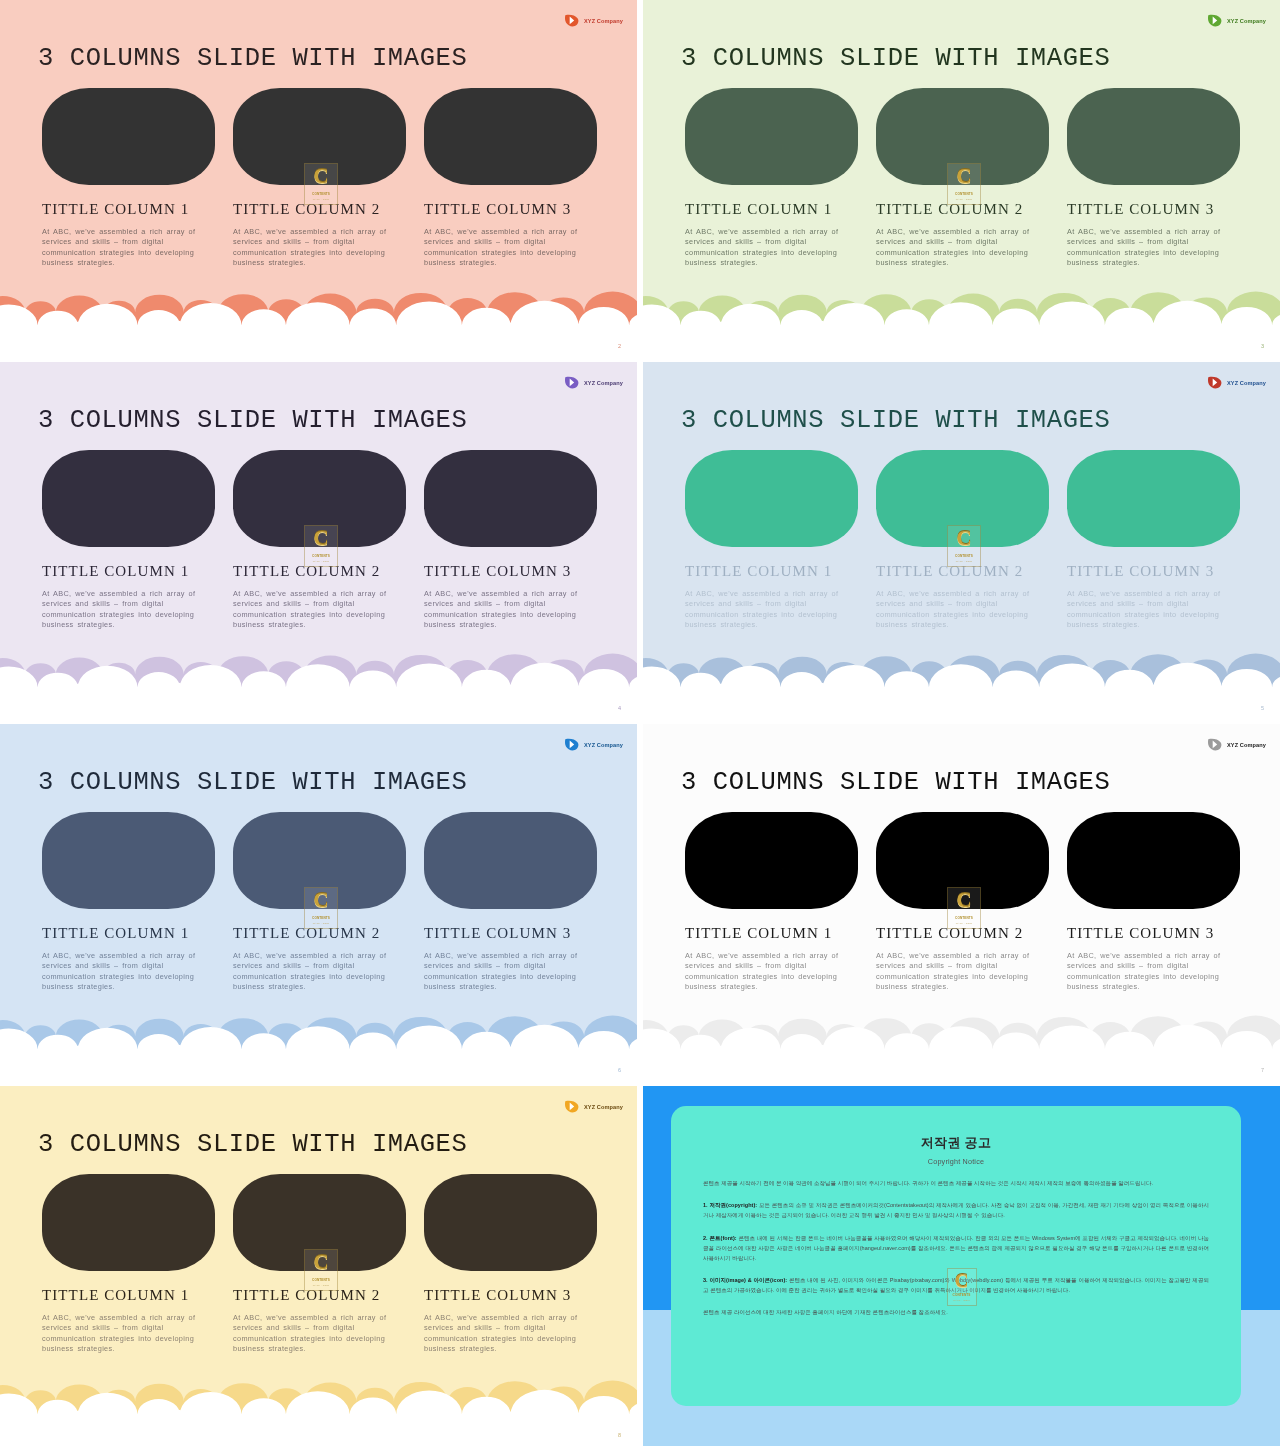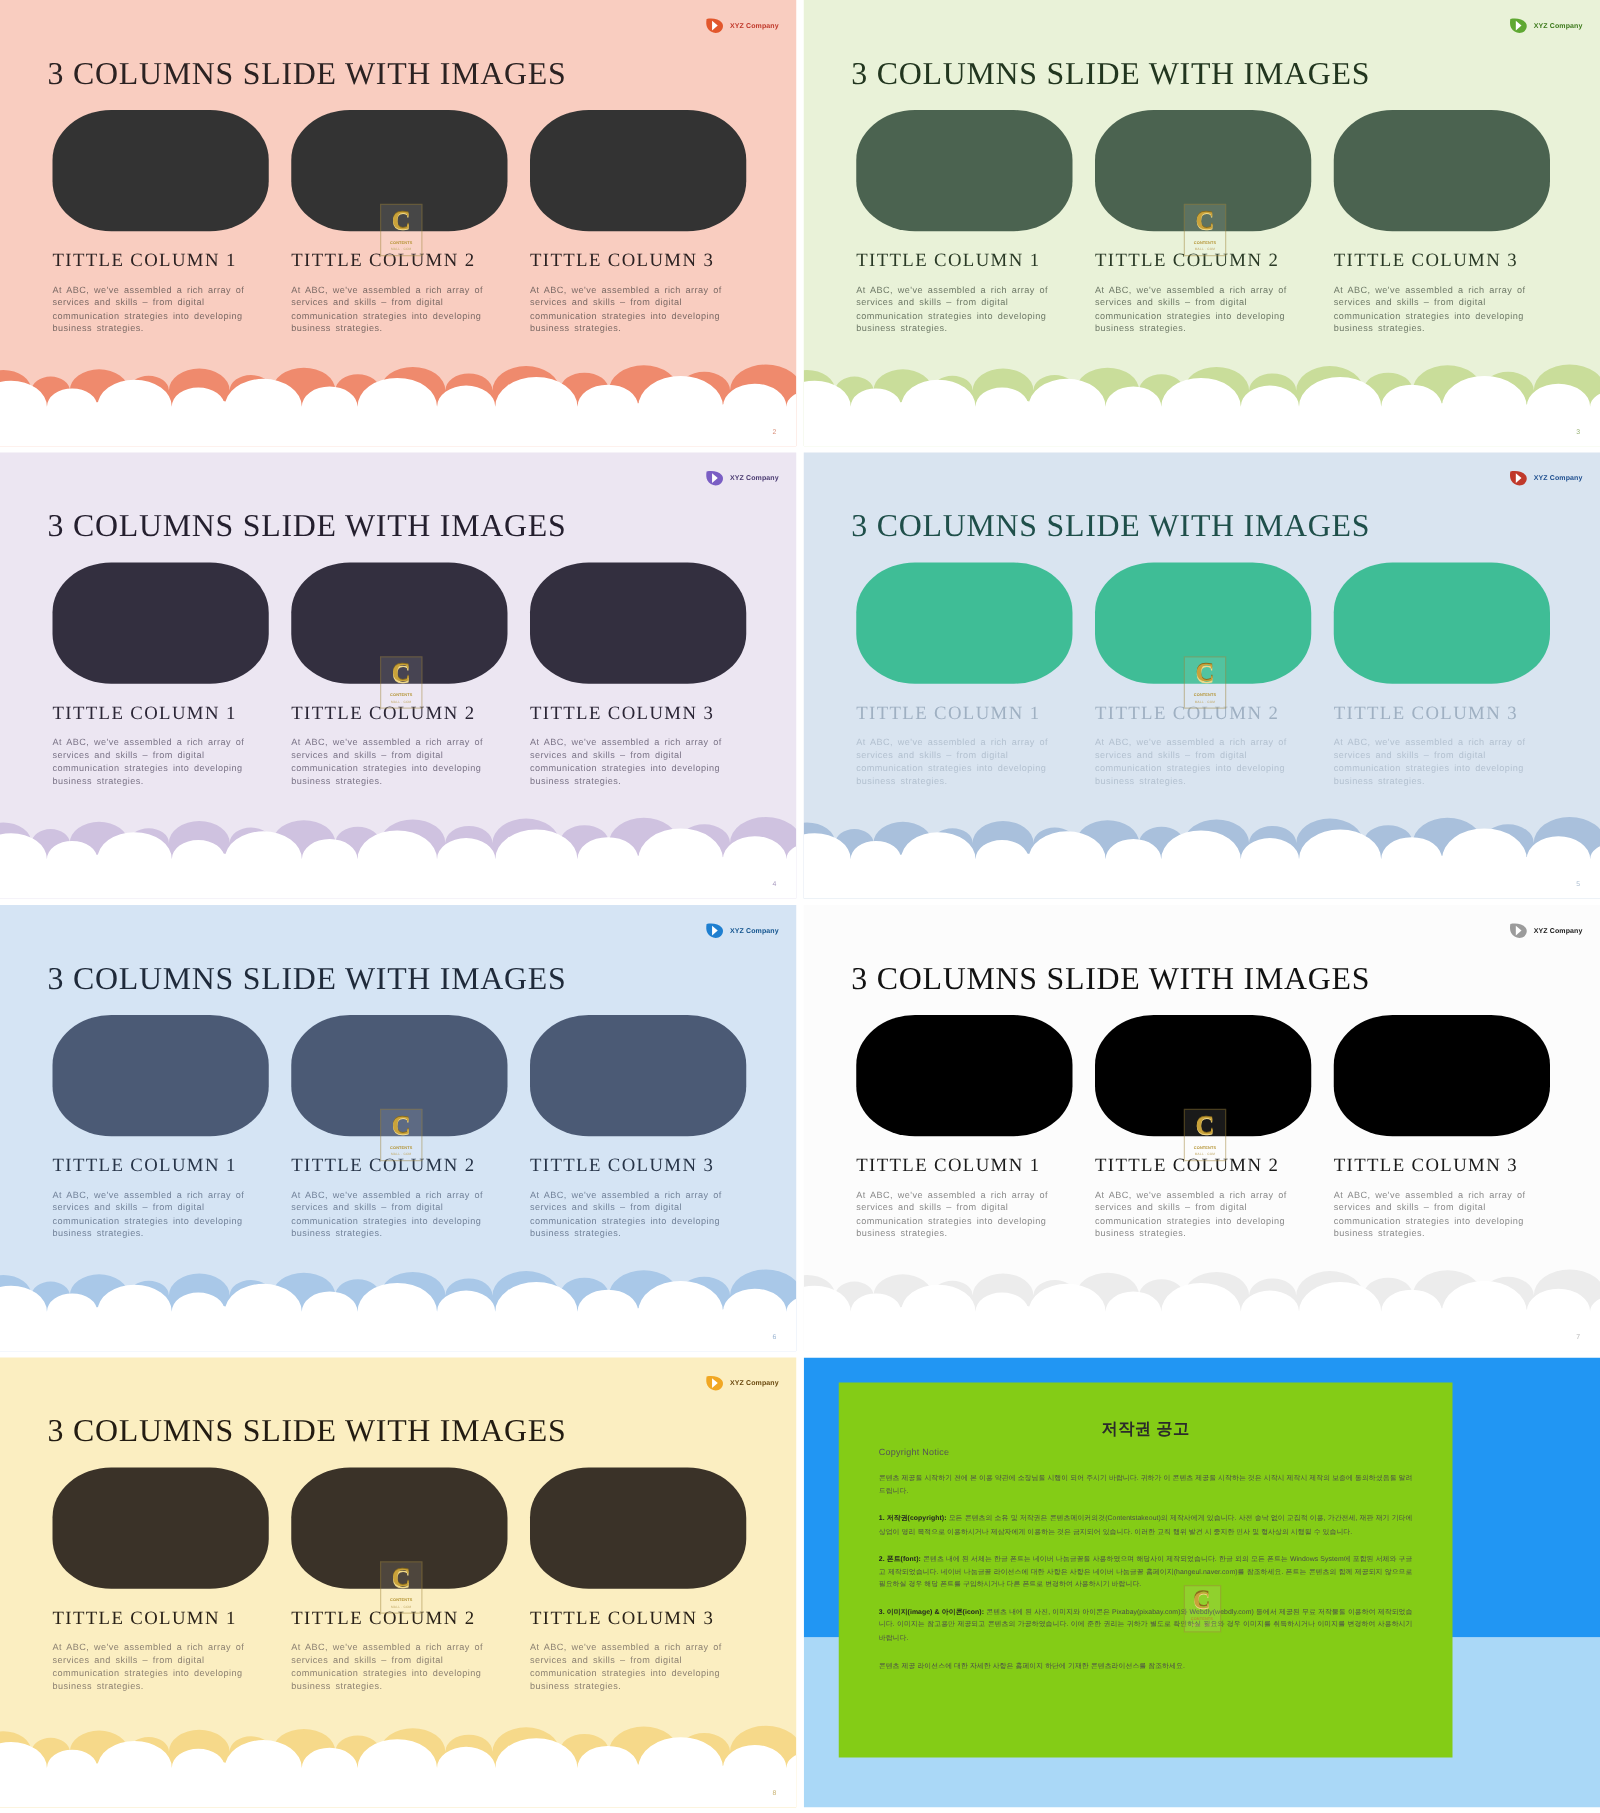--- a/index.html
+++ b/index.html
@@ -42,21 +42,21 @@
   .logo-text {
     font-size: 5.6px;
     font-weight: bold;
     letter-spacing: .1px;
     white-space: nowrap;
   }
 
   .slide-title {
     position: absolute;
     left: 38px; top: 44px;
-    font-family: Liberation Serif, serif;
+    font-family: Liberation Mono, monospace;
     font-size: 25.5px;
     letter-spacing: .6px;
     white-space: nowrap;
     z-index: 5;
     text-align: center;
   }
 
   .cols {
     position: absolute;
     left: 42px; top: 88px;
@@ -154,34 +154,35 @@
   .cs-top {
     position: absolute; left: 0; top: 0; right: 0;
     height: 224px;
   }
   .cs-bot {
     position: absolute; left: 0; top: 224px; right: 0; bottom: 0;
   }
   .cs-white {
     position: absolute;
     left: 28px; top: 20px;
-    width: 491px; height: 300px;
-    background: #84cc16;
+    width: 570px; height: 300px;
+    background: #5eead4;
     z-index: 3;
     padding: 28px 32px 0 32px;
+    border-radius: 15px;
   }
   .cs-title {
     text-align: center;
     font-size: 13px;
     font-weight: bold;
     color: #2b2b2b;
     letter-spacing: .3px;
   }
   .cs-sub {
-    text-align: left;
+    text-align: center;
     font-size: 7.2px;
     color: #555;
     margin-top: 5px;
     letter-spacing: .2px;
   }
   .cs-p {
     margin-top: 12px;
     font-size: 5.5px;
     line-height: 1.85em;
     color: #4a4a4a;

